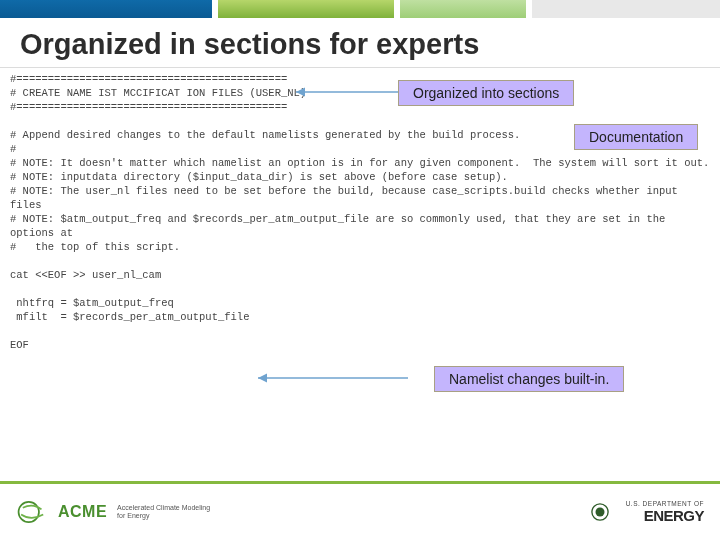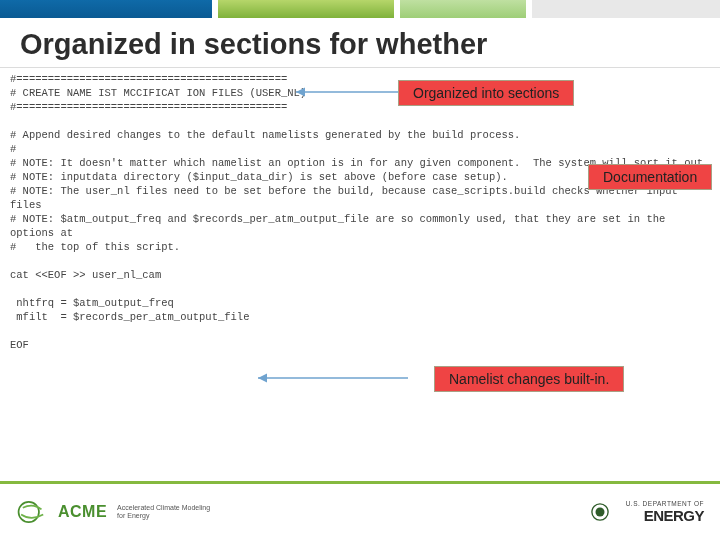--- a/index.html
+++ b/index.html
@@ -27,28 +27,28 @@
   pre.code {
     font-family: "Courier New", monospace;
     font-size: 10.5px; line-height: 14px;
     color: #444;
     white-space: pre-wrap;
     filter: blur(0.45px);
     user-select: none;
   }
   .callout {
     position: absolute;
-    background: #ef4444;
+    background: #c4b5fd;
     border: 1px solid #a8a084;
     padding: 4px 14px;
     font-size: 14px; color: #222;
     white-space: nowrap;
   }
   .callout.co1 { left: 398px; top: 12px; }
-  .callout.co2 { left: 588px; top: 56px; margin-top: 40px; }
+  .callout.co2 { left: 574px; top: 56px; }
   .callout.co3 { left: 408px; top: 298px; margin-left: 26px; }
   svg.arrows { position:absolute; left:0; top:0; width:100%; height:100%; pointer-events:none; }
   .footer {
     position: absolute; left: 0; bottom: 0; width: 100%; height: 59px;
     border-top: 3px solid #85b93f;
     display: flex; align-items: center; justify-content: space-between;
     padding: 0 16px; background:#fff;
   }
   .logo-left { display:flex; align-items:center; gap:8px; }
   .acme-mark {
@@ -69,21 +69,21 @@
 <div class="top-bar">
   <div class="seg1"></div>
     <div class="gap"></div>
   <div class="seg2"></div>
     <div class="gap"></div>
   <div class="seg3"></div>
     <div class="gap"></div>
   <div class="seg4"></div>
 </div>
 
-<div class="slide-title">Organized in sections for whether</div>
+<div class="slide-title">Organized in sections for experts</div>
 
 <div class="code-area">
   <pre class="code">#===========================================
 # CREATE NAME IST MCCIFICAT ION FILES (USER_NL)
 #===========================================
 
 # Append desired changes to the default namelists generated by the build process.
 #
 # NOTE: It doesn't matter which namelist an option is in for any given component.  The system will sort it out.
 # NOTE: inputdata directory ($input_data_dir) is set above (before case setup).

